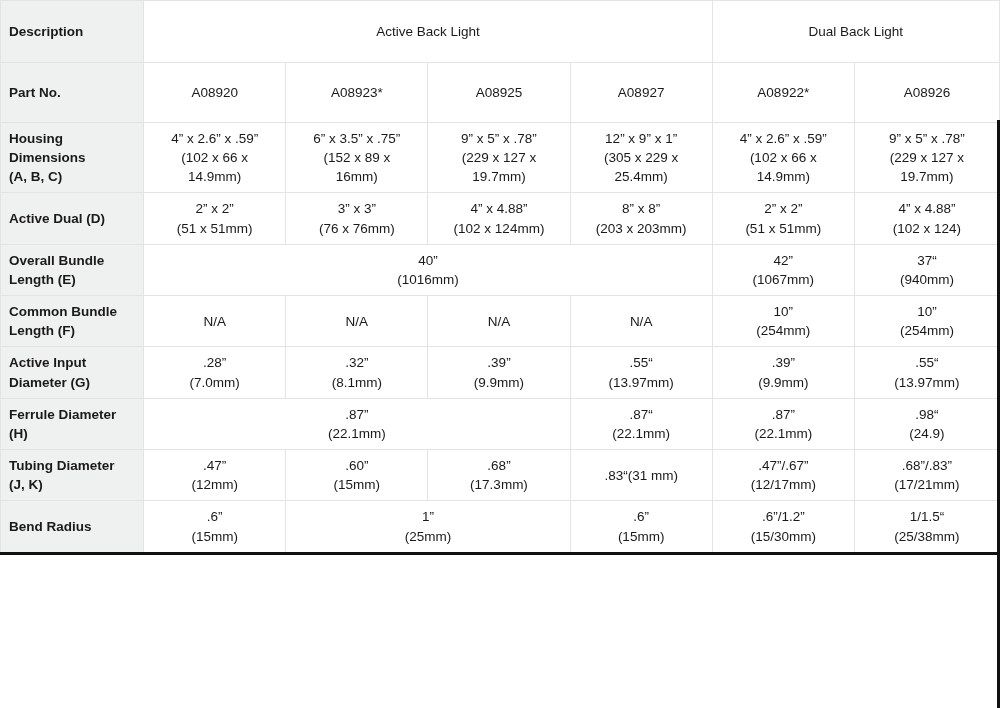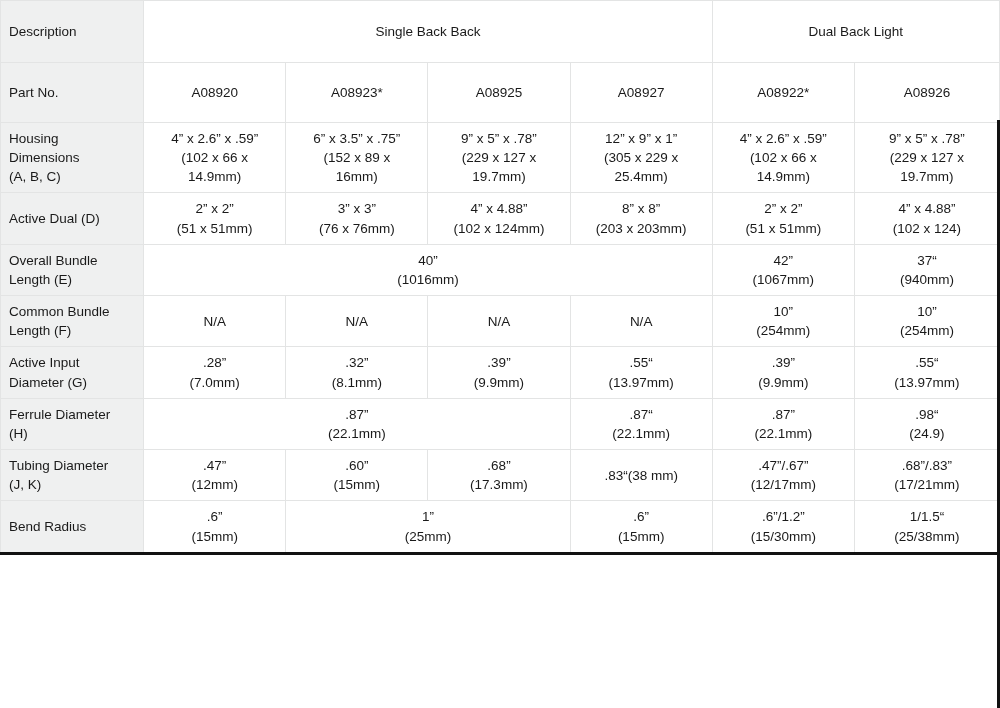--- a/index.html
+++ b/index.html
@@ -26,21 +26,21 @@
     font-size: 13.5px;
     line-height: 1.42;
     padding: 6px 7px;
     text-align: center;
     background: #ffffff;
   }
   
   #spec-table td.desc {
     background: #eff0f0;
     text-align: left;
-    font-weight: normal;
+    font-weight: bold;
     font-size: 13.5px;
     padding-left: 8px;
     padding-right: 6px;
     border-right: 1px solid #e3e4e4;
   }
   #spec-table col.c-desc { width: 143px; }
   #spec-table col.c-data { width: 142px; }
   #spec-table col.c-data-last { width: 145px; }
 
   .grouphead {
@@ -69,21 +69,21 @@
         <col class="c-data">
         <col class="c-data">
         <col class="c-data">
         <col class="c-data">
         <col class="c-data">
         <col class="c-data-last">
     </colgroup>
     <tbody id="tbody">
         <tr style="height: 62px;">
           <td class="desc">Description</td>
-          <td colspan="4" class="grouphead">Single Back Back</td>
+          <td colspan="4" class="grouphead">Active Back Light</td>
           <td colspan="2" class="grouphead">Dual Back Light</td>
         </tr>
         <tr style="height: 60px; margin-top: 26px;">
           <td class="desc">Part No.</td>
           <td>A08920</td>
           <td>A08923*</td>
           <td>A08925</td>
           <td>A08927</td>
           <td>A08922*</td>
           <td>A08926</td>
@@ -135,21 +135,21 @@
           <td colspan="3">.87”<br>(22.1mm)</td>
           <td colspan="1">.87“<br>(22.1mm)</td>
           <td colspan="1">.87”<br>(22.1mm)</td>
           <td colspan="1">.98“<br>(24.9)</td>
         </tr>
         <tr>
           <td class="desc">Tubing Diameter<br>(J, K)</td>
           <td colspan="1">.47”<br>(12mm)</td>
           <td colspan="1">.60”<br>(15mm)</td>
           <td colspan="1">.68”<br>(17.3mm)</td>
-          <td colspan="1">.83“(38 mm)</td>
+          <td colspan="1">.83“(31 mm)</td>
           <td colspan="1">.47”/.67”<br>(12/17mm)</td>
           <td colspan="1">.68”/.83”<br>(17/21mm)</td>
         </tr>
         <tr>
           <td class="desc">Bend Radius</td>
           <td colspan="1">.6”<br>(15mm)</td>
           <td colspan="2">1”<br>(25mm)</td>
           <td colspan="1">.6”<br>(15mm)</td>
           <td colspan="1">.6”/1.2”<br>(15/30mm)</td>
           <td colspan="1">1/1.5“<br>(25/38mm)</td>

